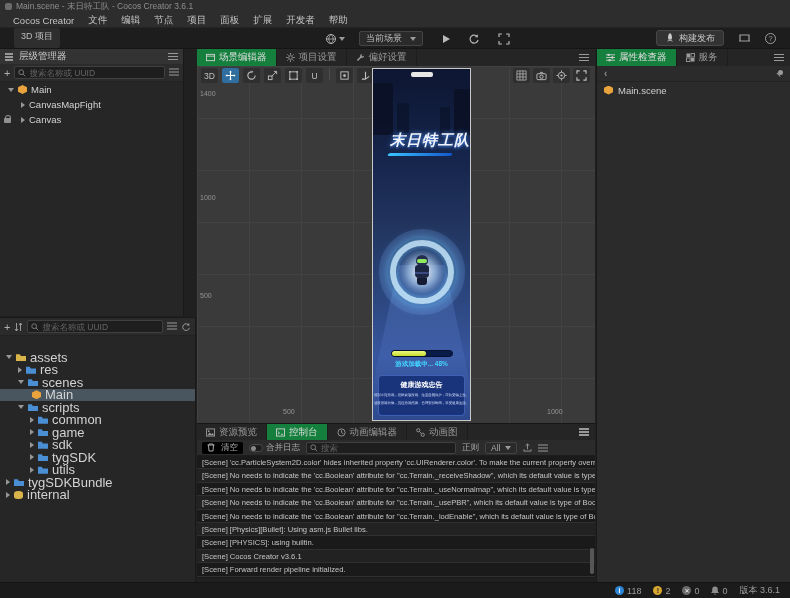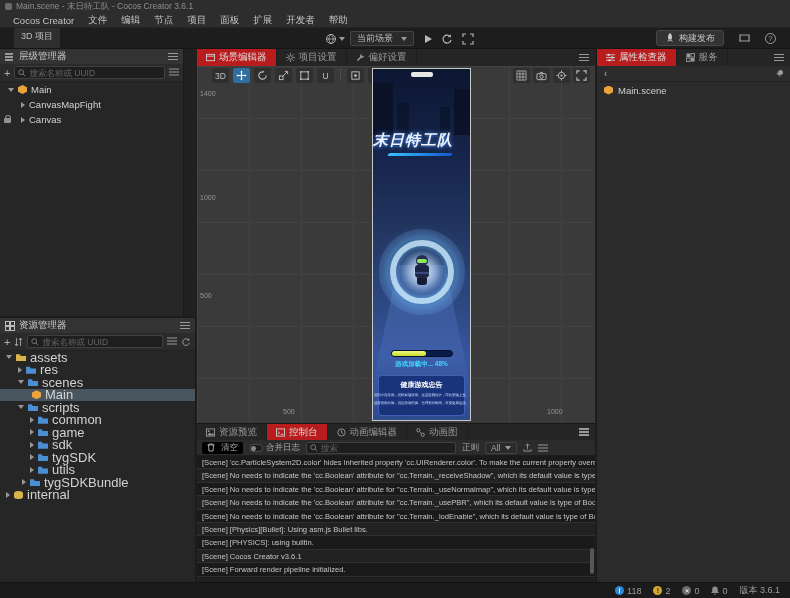--- a/index.html
+++ b/index.html
@@ -9,21 +9,21 @@
 .abs{position:absolute}
 
 .titlebar{left:0;top:0;width:790px;height:13px;background:#2d2d2d;display:flex;align-items:center;gap:4px;
   padding-left:5px;font-size:8.5px;color:#8f8f8f}
 .applogo{width:7px;height:7px;border-radius:2px;background:#6b6b6b}
 .menubar{left:0;top:13px;width:790px;height:15px;background:#2d2d2d;display:flex;align-items:center;
   font-size:9.5px;color:#c4c4c4;padding-left:6px;border-bottom:1px solid #242424}
 .menubar span{padding:0 7px;cursor:default}
 .toolbar{left:0;top:28px;width:790px;height:21px;background:#1d1d1d;display:flex;border-bottom:1px solid #151515}
 .chip{margin-left:14px;background:#2e2e2e;border-radius:2px;padding:2px 7px;font-size:9px;color:#bdbdbd}
-.tb-center{position:absolute;left:325px;top:31px;display:flex;align-items:center;gap:5px}
+.tb-center{position:absolute;left:325px;top:31px;display:flex;align-items:center;gap:14px}
 .tb-right{position:absolute;right:14px;top:30px;display:flex;align-items:center;gap:14px}
 .sceneselect{display:flex;align-items:center;gap:8px;background:#2a2a2a;border:1px solid #444;border-radius:2px;
   height:15px;padding:0 6px;font-size:9px;color:#bdbdbd}
 .buildbtn{display:flex;align-items:center;gap:4px;background:#333;border:1px solid #474747;border-radius:3px;
   height:16px;padding:0 8px;font-size:9px;color:#c9c9c9}
 .playtri{width:0;height:0;border-left:7px solid #b9b9b9;border-top:4.5px solid transparent;border-bottom:4.5px solid transparent}
 .caret-dn{width:0;height:0;border-top:4px solid #9a9a9a;border-left:3.5px solid transparent;border-right:3.5px solid transparent}
 
 .phead{display:flex;align-items:center;height:15px;background:#333;padding:0 5px;font-size:9.5px;color:#cfcfcf;gap:4px}
 .ham{width:10px;height:1.5px;background:#9a9a9a;box-shadow:0 3px 0 #9a9a9a,0 -3px 0 #9a9a9a;margin-left:auto}
@@ -41,34 +41,34 @@
 .cd{width:0;height:0;border-top:4px solid #979797;border-left:3.5px solid transparent;border-right:3.5px solid transparent;flex:none}
 .i-folder{width:10px;height:8px;flex:none;background:#4a8fd4;clip-path:polygon(0 12%,38% 12%,48% 34%,100% 34%,100% 100%,0 100%)}
 .i-folder.y{background:#d8b44a}
 .i-scene{width:9px;height:9px;flex:none;background:#e8a33d;clip-path:polygon(50% 0,100% 26%,100% 74%,50% 100%,0 74%,0 26%)}
 .i-db{width:9px;height:8px;flex:none;background:#d8b44a;border-radius:4px/2.5px}
 .i-lock{width:7px;height:5px;background:#909090;border-radius:1px;position:relative;flex:none;margin-top:2px}
 .i-lock:before{content:"";position:absolute;top:-3px;left:1.4px;width:3.2px;height:3px;border:1px solid #909090;border-bottom:none;border-radius:3px 3px 0 0}
 
 .tabrow{display:flex;align-items:stretch;background:#252525;height:17px;font-size:9.5px;color:#9a9a9a}
 .tab{display:flex;align-items:center;gap:4px;padding:0 9px;border-right:1px solid #1d1d1d}
-.tab.active{background:#b91c1c;color:#dedede}
+.tab.active{background:#15803d;color:#dedede}
 .tabrow .ham{margin:auto 6px auto auto}
 
 .viewport{background:#3a3a3a;background-image:linear-gradient(#424242 1px,transparent 1px),linear-gradient(90deg,#424242 1px,transparent 1px);background-size:52px 52px;overflow:hidden}
 .ruler{position:absolute;font-size:7px;color:#959595}
 .vbtn{width:17px;height:15px;background:rgba(46,46,46,.95);border-radius:2px;display:flex;align-items:center;justify-content:center;font-size:8.5px;color:#c0c0c0;flex:none}
 .vbtn.active{background:#2f6e9e;color:#fff}
 .vsep{width:1px;height:12px;background:#4c4c4c;margin:0 2px}
 svg.ic{display:block}
 
 .phone{position:absolute;left:175px;top:2px;width:99px;height:353px;border:1px solid #c9c9c9;background:linear-gradient(180deg,#0d1631 0%,#16254c 26%,#22355f 45%,#2c4780 66%,#38569f 82%,#2b4585 100%);overflow:hidden}
 .bld{position:absolute;background:#0a1124;opacity:.85}
 .notch{position:absolute;left:50%;transform:translateX(-50%);top:3px;width:22px;height:5px;background:#e6e6e6;border-radius:2px}
-.glogo{position:absolute;left:0;right:0;top:62px;text-align:left;font-size:15px;font-weight:bold;font-style:italic;color:#f1f4fb;letter-spacing:1px;text-shadow:0 0 5px rgba(80,150,255,.95),0 2px 0 #1d3a74}
+.glogo{position:absolute;left:0;right:0;top:62px;text-align:right;font-size:15px;font-weight:bold;font-style:italic;color:#f1f4fb;letter-spacing:1px;text-shadow:0 0 5px rgba(80,150,255,.95),0 2px 0 #1d3a74}
 .gswoosh{position:absolute;left:50%;top:84px;width:64px;height:3px;margin-left:-34px;background:linear-gradient(90deg,#38c3ff,#1457c9);transform:skewX(-28deg);border-radius:2px}
 .ring{position:absolute;border-radius:50%}
 .r1{left:50%;top:160px;width:86px;height:86px;margin-left:-43px;border:9px solid rgba(130,180,255,.18)}
 .r2{left:50%;top:171px;width:64px;height:64px;margin-left:-32px;border:6px solid rgba(200,235,255,.85);box-shadow:0 0 14px rgba(110,200,255,.9),inset 0 0 8px rgba(110,200,255,.7)}
 .r3{left:50%;top:181px;width:44px;height:44px;margin-left:-22px;background:radial-gradient(circle,rgba(255,255,255,.95) 0%,rgba(190,225,255,.55) 45%,rgba(150,200,255,0) 72%)}
 .road{position:absolute;left:0;right:0;top:196px;bottom:0;background:linear-gradient(180deg,rgba(110,150,230,.28),rgba(60,95,180,.18));clip-path:polygon(26% 0,74% 0,108% 100%,-8% 100%)}
 .hero{position:absolute;left:50%;top:186px;width:22px;height:32px;margin-left:-11px}
 .hero .head{position:absolute;left:5px;top:0;width:12px;height:11px;background:#242d4f;border-radius:50% 50% 45% 45%}
 .hero .gog{position:absolute;left:6px;top:4px;width:10px;height:3.5px;background:#8fe95c;border-radius:2px}
 .hero .body{position:absolute;left:4px;top:10px;width:14px;height:13px;background:#1c2542;border-radius:3px 3px 4px 4px}
@@ -203,30 +203,20 @@
       </div>
       <div class="trow" style="padding-left:4px">
         <span class="i-lock"></span>
         <span class="cr" style="margin-left:6px"></span>
         <span>Canvas</span>
       </div>
     </div>
   </div>
 
   <div class="abs" style="left:0;top:317px;width:196px;height:265px;background:#262626;border-right:1px solid #191919;border-top:1px solid #191919">
-    <div class="phead">
-      <svg class="ic" width="10" height="10" viewBox="0 0 10 10">
-          <rect x="0.5" y="0.5" width="4" height="4" fill="none" stroke="#bbb"></rect>
-          <rect x="5.5" y="0.5" width="4" height="4" fill="none" stroke="#bbb"></rect>
-          <rect x="0.5" y="5.5" width="4" height="4" fill="none" stroke="#bbb"></rect>
-          <rect x="5.5" y="5.5" width="4" height="4" fill="none" stroke="#bbb"></rect>
-        </svg>
-      <span>资源管理器</span>
-      <span class="ham"></span>
-    </div>
     <div class="ptool">
       <span class="icoplus">+</span>
       <svg class="ic" width="9" height="10" viewBox="0 0 9 10">
           <path d="M2.5 1v8M2.5 9L1 7m1.5 2L4 7M6.5 9V1m0 0L5 3m1.5-2L8 3" fill="none" stroke="#9a9a9a"></path>
         </svg>
       <span class="searchbox">
         <svg class="ic" width="8" height="8" viewBox="0 0 8 8">
             <circle cx="3.2" cy="3.2" r="2.4" fill="none" stroke="#777"></circle>
             <path d="M5 5l2.2 2.2" stroke="#777"></path>
           </svg>
@@ -283,21 +273,21 @@
       <div class="trow arow" style="padding-left:30px">
         <span class="cr"></span>
           <span class="i-folder"></span>
         <span>tygSDK</span>
       </div>
       <div class="trow arow" style="padding-left:30px">
         <span class="cr"></span>
           <span class="i-folder"></span>
         <span>utils</span>
       </div>
-      <div class="trow arow" style="padding-left:22px">
+      <div class="trow arow" style="padding-left:6px">
         <span class="cr"></span>
           <span class="i-folder"></span>
         <span>tygSDKBundle</span>
       </div>
       <div class="trow arow" style="padding-left:6px">
         <span class="cr"></span>
           <span class="i-db"></span>
         <span>internal</span>
       </div>
     </div>
@@ -322,21 +312,21 @@
       <svg class="ic" width="9" height="9" viewBox="0 0 10 10">
           <path d="M7 1a2.5 2.5 0 0 0-2.4 3.2L1 7.8 2.2 9l3.6-3.6A2.5 2.5 0 0 0 9 3l-1.6 1L6 2.6z" fill="#9a9a9a"></path>
         </svg>
       <span>偏好设置</span>
     </span>
     <span class="ham"></span>
   </div>
 
   <div class="abs viewport" style="left:197px;top:66px;width:398px;height:357px">
 
-    <div class="abs" style="left:15px;top:2px;display:flex;gap:4px;">
+    <div class="abs" style="left:4px;top:2px;display:flex;gap:4px;">
       <span class="vbtn">3D</span>
       <span class="vbtn active">
         <svg class="ic" width="11" height="11" viewBox="0 0 12 12">
             <path d="M6 1v10M1 6h10" stroke="#fff" stroke-width="1.2"></path>
             <path d="M6 0.5L4.6 2.4h2.8zM6 11.5L4.6 9.6h2.8zM0.5 6L2.4 4.6v2.8zM11.5 6L9.6 4.6v2.8z" fill="#fff"></path>
           </svg>
       </span>
       <span class="vbtn">
         <svg class="ic" width="11" height="11" viewBox="0 0 12 12">
             <path d="M10 6A4 4 0 1 1 6 2" fill="none" stroke="#c0c0c0" stroke-width="1.2"></path>

